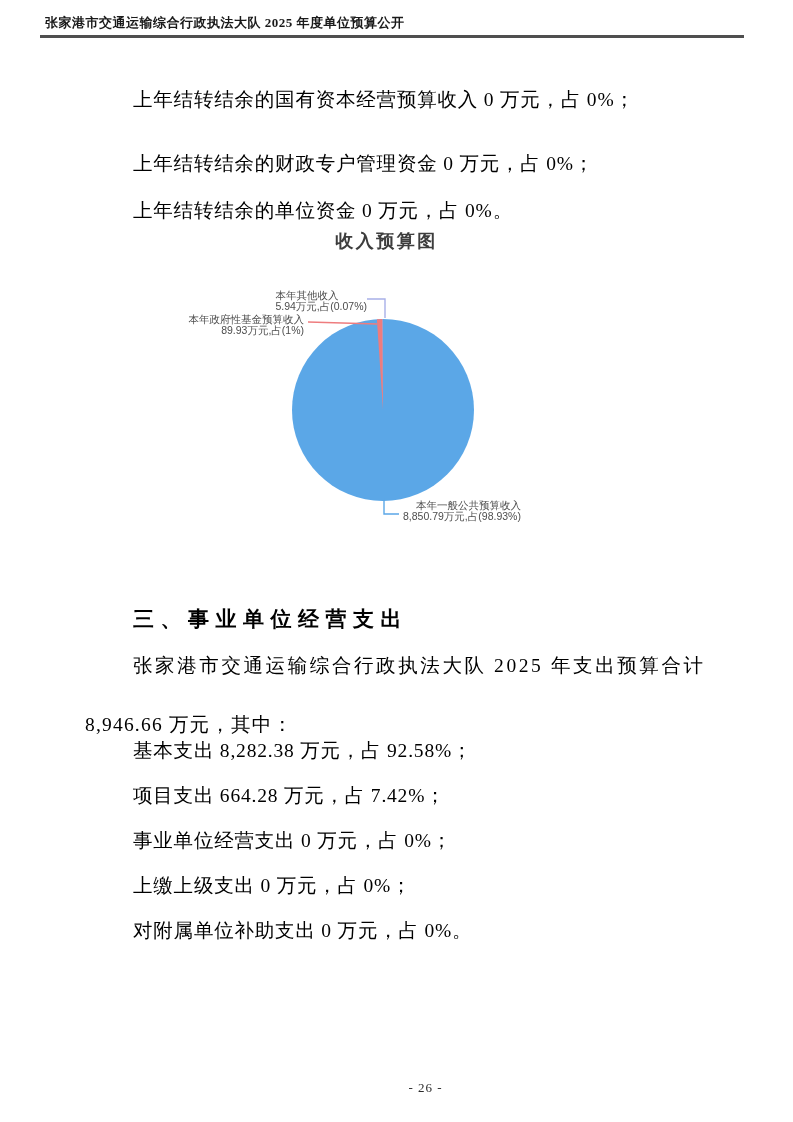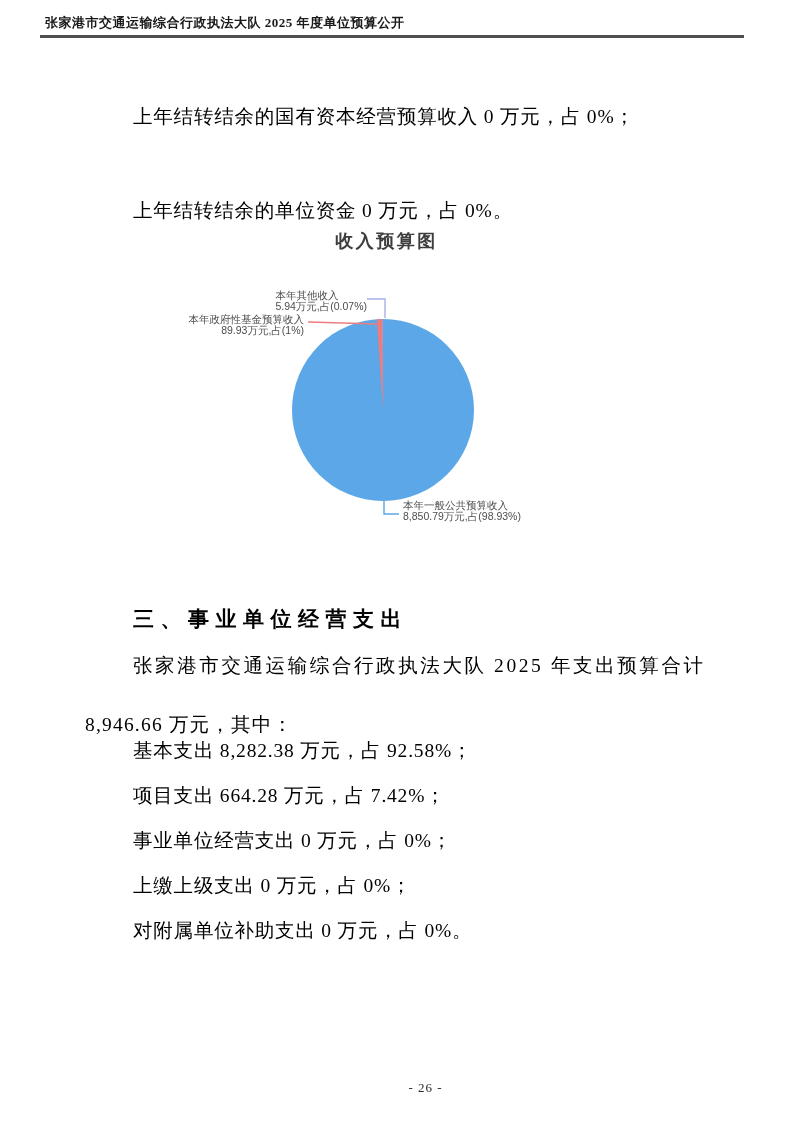--- a/index.html
+++ b/index.html
@@ -18,36 +18,36 @@
   }
   .hdr-rule{
     position:absolute;left:40px;top:35px;width:704px;height:3px;
     background:#4f4f4f;
   }
   
   .bodyline{
     position:absolute;left:133px;
     font-size:19.5px;letter-spacing:0.8px;white-space:nowrap;color:#000;
   }
-  .bl-1{top:103px}.bl-2{top:150px}.bl-3{top:197px}
+  .bl-1{top:86px}.bl-2{top:150px}.bl-3{top:197px}
   
   .chart-title{
     position:absolute;left:0;top:229px;width:773px;text-align:center;
     font-family:"Liberation Sans","DejaVu Sans",sans-serif;
     font-size:18px;font-weight:bold;letter-spacing:2.5px;color:#3d3d3d;
   }
   .pie-svg{position:absolute;left:262px;top:283px;width:280px;height:260px;}
   .pie-label{
     position:absolute;
     font-family:"Liberation Sans","DejaVu Sans",sans-serif;
     font-size:10.5px;line-height:10.5px;color:#4d4d4d;white-space:nowrap;
   }
   .lbl-other{right:426px;top:290px;}
   .lbl-gov{right:489px;top:314px;text-align:right;}
-  .lbl-general{left:403px;top:500px;text-align:left;}
+  .lbl-general{left:403px;top:500px;text-align:right;}
   
   .sec-heading{
     position:absolute;left:133px;top:605px;
     font-size:21px;font-weight:bold;letter-spacing:6.5px;white-space:nowrap;
   }
   .para-l1{
     position:absolute;left:133px;top:652px;
     font-size:19.5px;letter-spacing:2.6px;white-space:nowrap;
   }
   .para-l2{
@@ -67,20 +67,21 @@
 </style>
 </head>
 <body>
 
 <div class="page">
 
   <div class="hdr-title">张家港市交通运输综合行政执法大队 2025 年度单位预算公开</div>
   <div class="hdr-rule"></div>
 
   <div class="bodyline bl-1">上年结转结余的国有资本经营预算收入 0 万元，占 0%；</div>
+  <div class="bodyline bl-2">上年结转结余的财政专户管理资金 0 万元，占 0%；</div>
   <div class="bodyline bl-3">上年结转结余的单位资金 0 万元，占 0%。</div>
 
   <div class="chart-title">收入预算图</div>
 
   <svg class="pie-svg" viewBox="0 0 280 260">
     <g id="pie-slices">
         <circle cx="121" cy="127" r="91" fill="#5BA7E7"></circle>
         <path d="M121,127 L114.87769611226601,36.20618195545339 A91,91 0 0 1 120.62038312227705,36.00079181099349 Z" fill="#EE7C7E"></path>
         <path d="M121,127 L120.62038312227705,36.00079181099349 A91,91 0 0 1 120.99999999999997,36 Z" fill="#A8B0E8"></path>
       </g>

